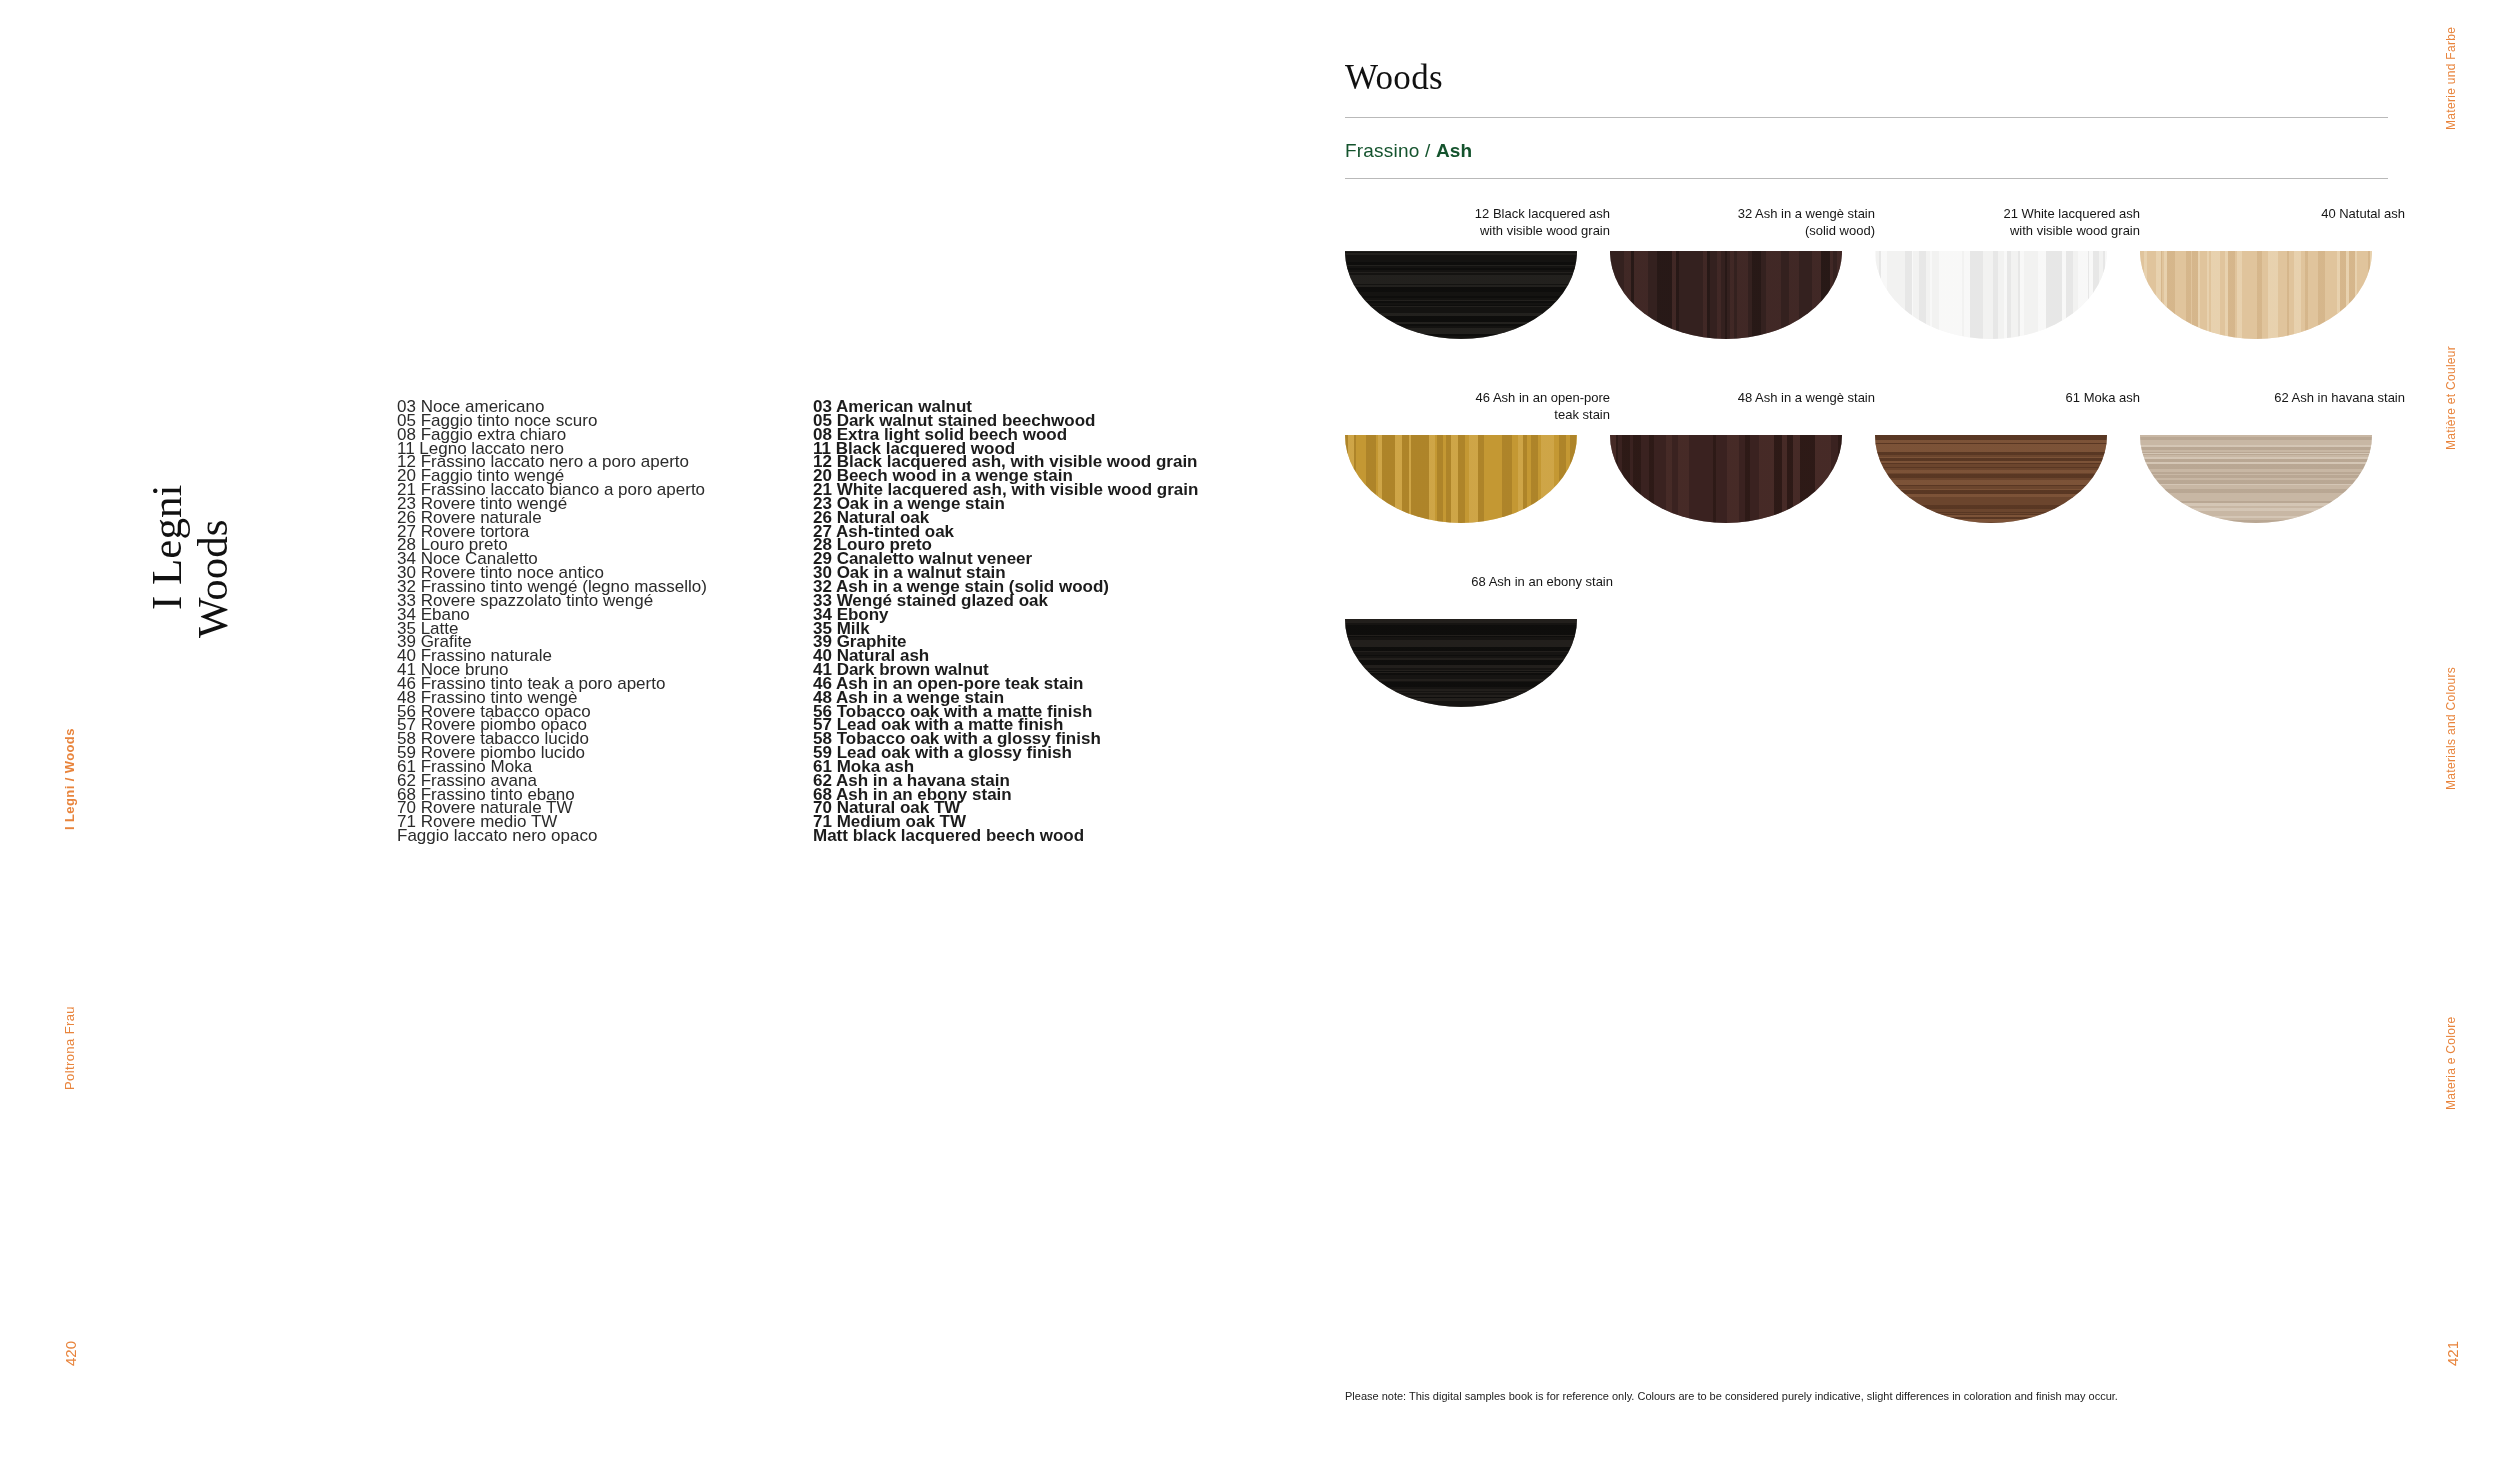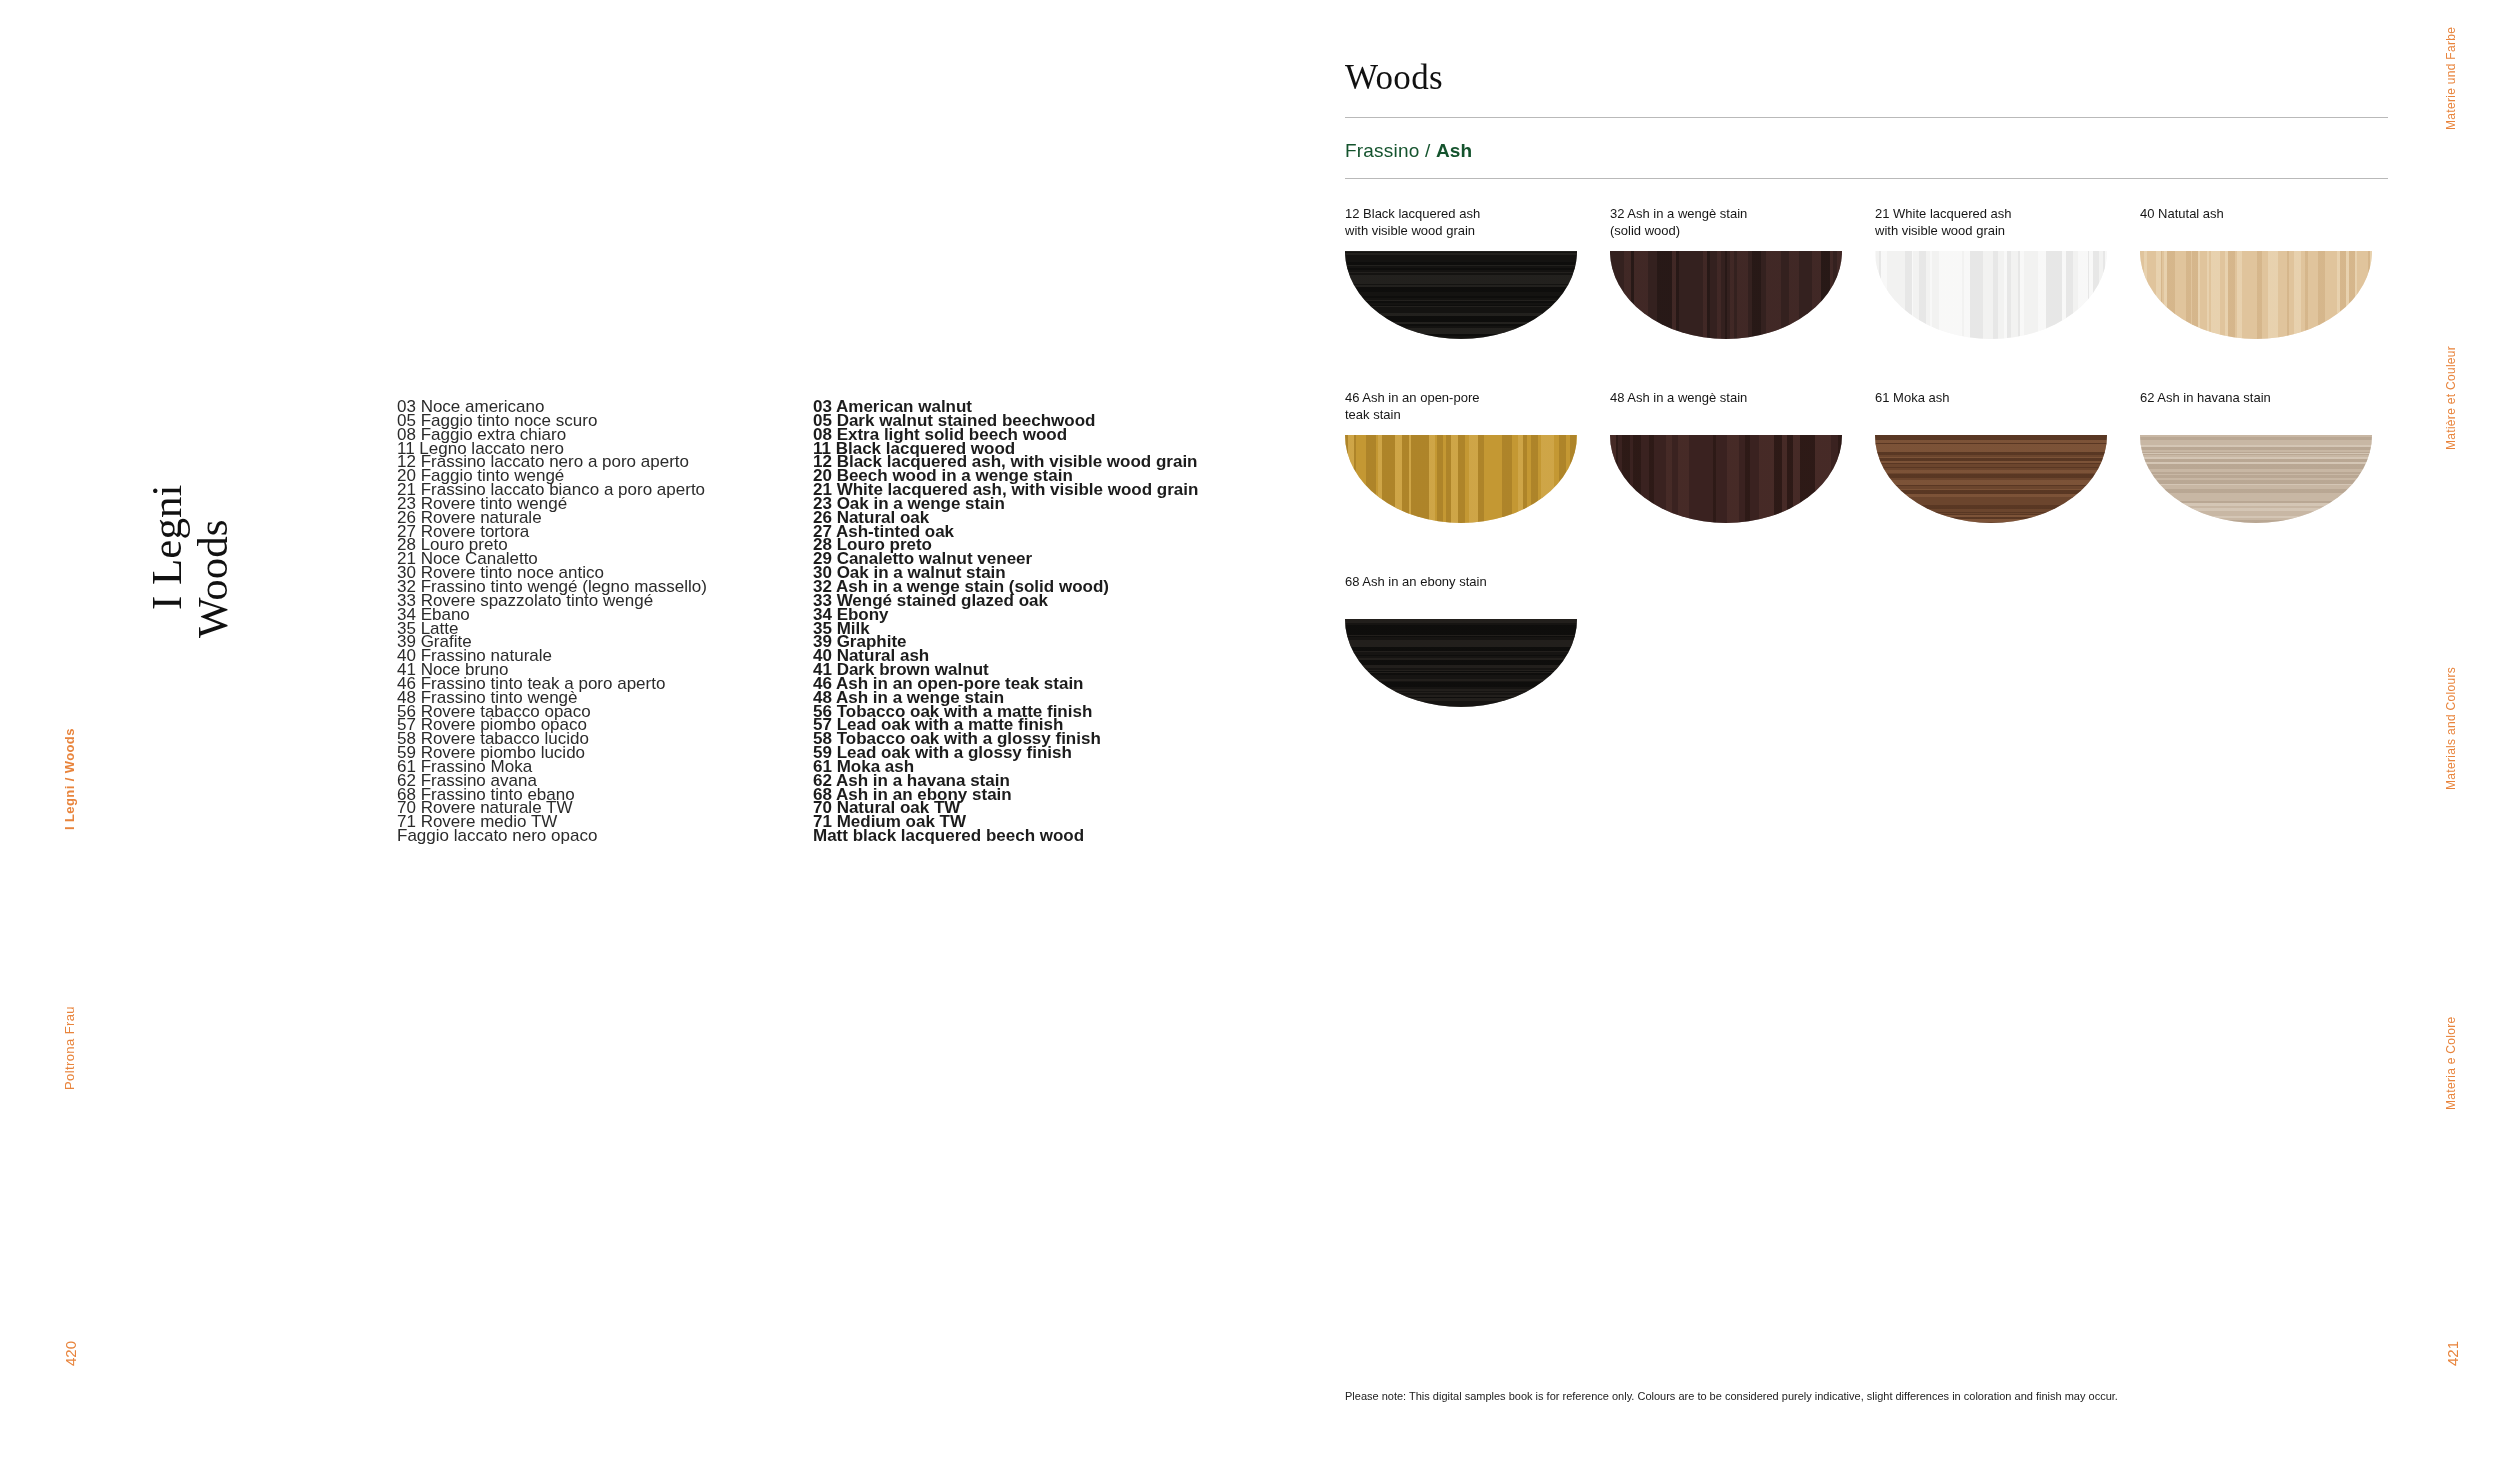--- a/index.html
+++ b/index.html
@@ -48,21 +48,21 @@
   }
   .rule.r1{top:117px;}
   .rule.r2{top:178px;}
   .subtitle{
     position:absolute;left:1345px;top:140px;font-size:19px;color:#14532d;letter-spacing:.2px;
   }
   .subtitle b{font-weight:bold;}
 
   .swgrid{position:absolute;left:1345px;top:205px;width:1060px;}
   .swrow{display:flex;gap:0;}
-  .swcell{width:268px;}
+  .swcell{width:268px;text-align:right;}
   .swlabel{
     font-size:13px;line-height:17px;color:#161616;height:38px;
   }
   .swatch{
     width:232px;height:88px;margin-top:8px;
     border-radius:0 0 116px 116px / 0 0 88px 88px;
     position:relative;overflow:hidden;
   }
   .swatch .grain{position:absolute;inset:0;}
 
@@ -89,21 +89,21 @@
     <div>05 Faggio tinto noce scuro</div>
     <div>08 Faggio extra chiaro</div>
     <div>11 Legno laccato nero</div>
     <div>12 Frassino laccato nero a poro aperto</div>
     <div>20 Faggio tinto wengé</div>
     <div>21 Frassino laccato bianco a poro aperto</div>
     <div>23 Rovere tinto wengé</div>
     <div>26 Rovere naturale</div>
     <div>27 Rovere tortora</div>
     <div>28 Louro preto</div>
-    <div>21 Noce Canaletto</div>
+    <div>34 Noce Canaletto</div>
     <div>30 Rovere tinto noce antico</div>
     <div>32 Frassino tinto wengé (legno massello)</div>
     <div>33 Rovere spazzolato tinto wengé</div>
     <div>34 Ebano</div>
     <div>35 Latte</div>
     <div>39 Grafite</div>
     <div>40 Frassino naturale</div>
     <div>41 Noce bruno</div>
     <div>46 Frassino tinto teak a poro aperto</div>
     <div>48 Frassino tinto wengè</div>

